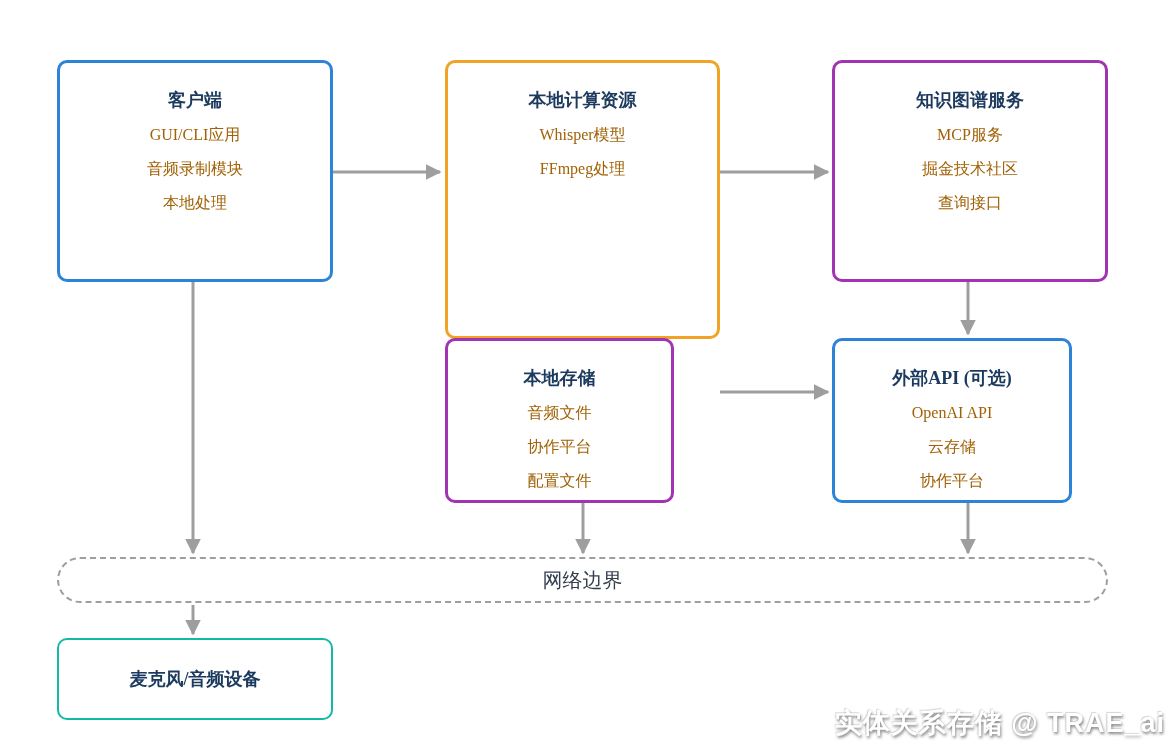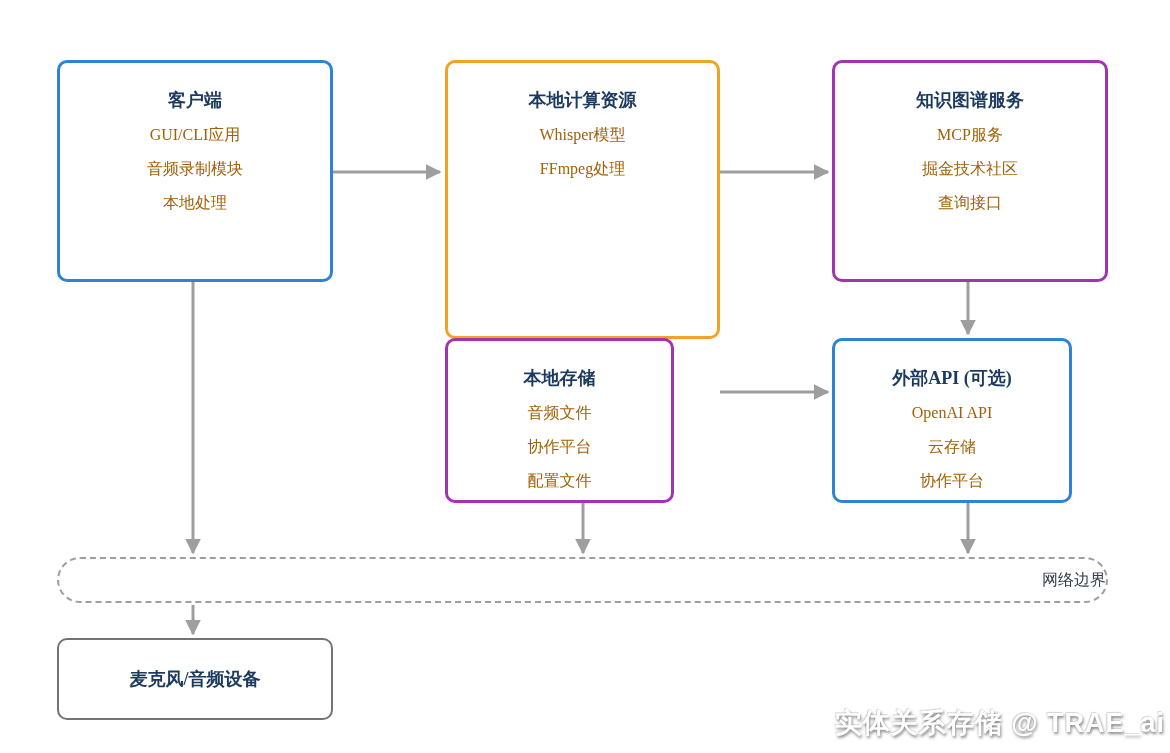--- a/index.html
+++ b/index.html
@@ -17,26 +17,26 @@
   }
   .node-item{font-size:16px;line-height:20px;margin-top:14px;color:#a16207;}
   .tall .node-item:first-of-type{margin-top:24px;}
   .short .node-item:first-of-type{margin-top:12px;}
   .blue{border-color:#2d83d8;}
   .orange{border-color:#f0a326;}
   .purple{border-color:#a234b4;}
   .boundary{
     position:absolute;left:57px;top:557px;width:1051px;height:46px;box-sizing:border-box;
     border:2px dashed #9e9e9e;border-radius:23px;background:#ffffff;
-    display:flex;align-items:center;justify-content:flex-end;
-    font-size:16px;color:#333f4e;
+    display:flex;align-items:center;justify-content:center;
+    font-size:20px;color:#333f4e;
   }
   .mic{
     position:absolute;left:57px;top:638px;width:276px;height:82px;box-sizing:border-box;
-    border:2px solid #737373;border-radius:10px;background:#ffffff;
+    border:2px solid #14b8a6;border-radius:10px;background:#ffffff;
     display:flex;align-items:center;justify-content:center;
   }
   .mic .mic-label{font-weight:bold;font-size:18px;color:#1c3a5e;}
   .arrows{position:absolute;left:0;top:0;width:1170px;height:753px;pointer-events:none;}
   .watermark{
     position:absolute;right:5px;bottom:12px;
     font-family:"Liberation Sans","DejaVu Sans",sans-serif;
     font-weight:bold;font-size:27px;color:#ffffff;letter-spacing:1px;
     text-shadow:1px 2px 3px rgba(110,110,110,0.85), -1px -1px 1px rgba(160,160,160,0.4);
   }

